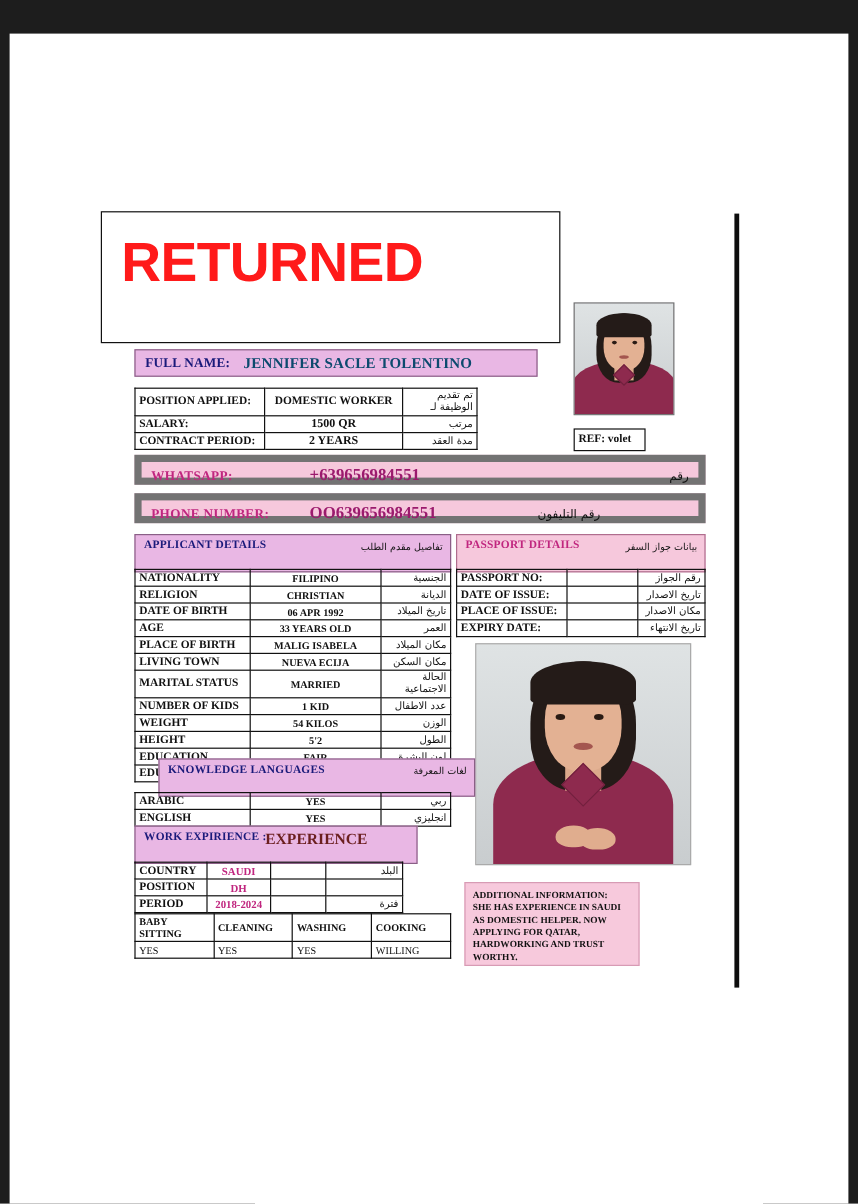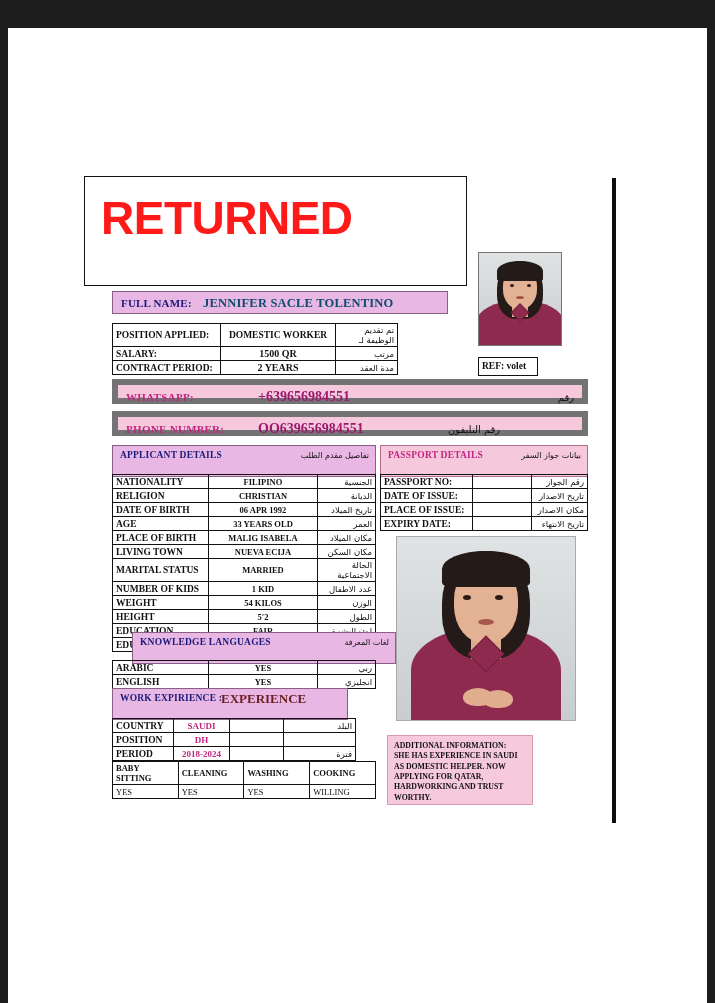--- a/index.html
+++ b/index.html
@@ -195,21 +195,21 @@
   .pass-table td:nth-child(2) { width: 60px; }
   .pass-table td:nth-child(3) { width: 56px; }
 
   
   .lang-table { left: 104px; top: 632px; width: 264px; padding-left: 40px; }
   .lang-table td:nth-child(1) { width: 96px; }
   .lang-table td:nth-child(2) { width: 110px; }
   .lang-table td:nth-child(3) { width: 58px; }
 
   
-  .exp-table { left: 104px; top: 690px; width: 244px; padding-left: 28px; }
+  .exp-table { left: 104px; top: 690px; width: 224px; padding-left: 28px; }
   .exp-table td:nth-child(1) { width: 62px; }
   .exp-table td:nth-child(2) { width: 60px; }
   .exp-table td:nth-child(3) { width: 62px; }
   .exp-table td:nth-child(4) { width: 80px; }
   .exp-val { text-align:center; font-weight:bold; font-size:9px; color:#c0267f; }
 
   
   .skill-table { left: 104px; top: 733px; width: 264px; }
   .skill-table td { width: 66px; text-align:left; }
   .skill-head { font-weight:bold; font-size:8.5px; }

